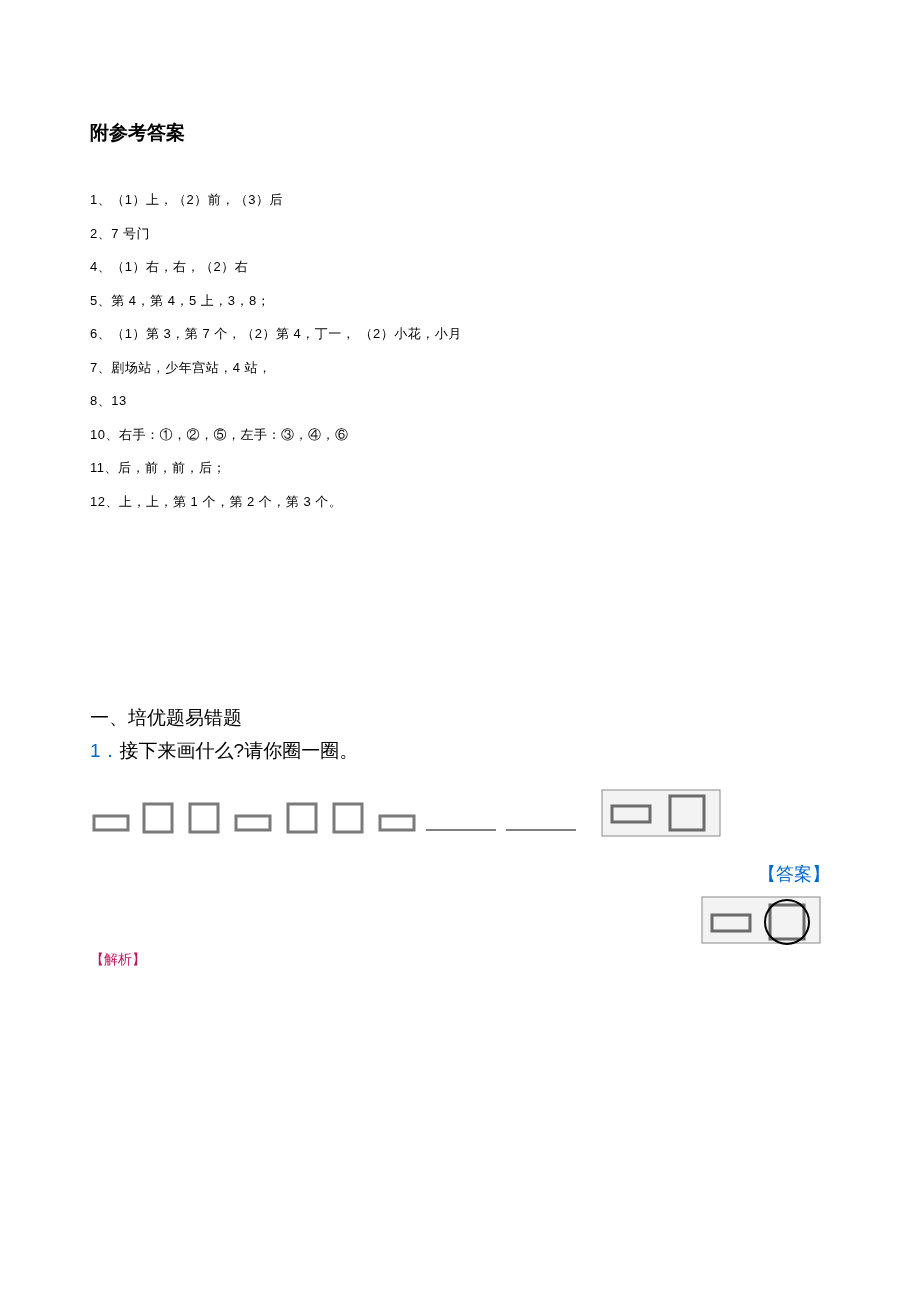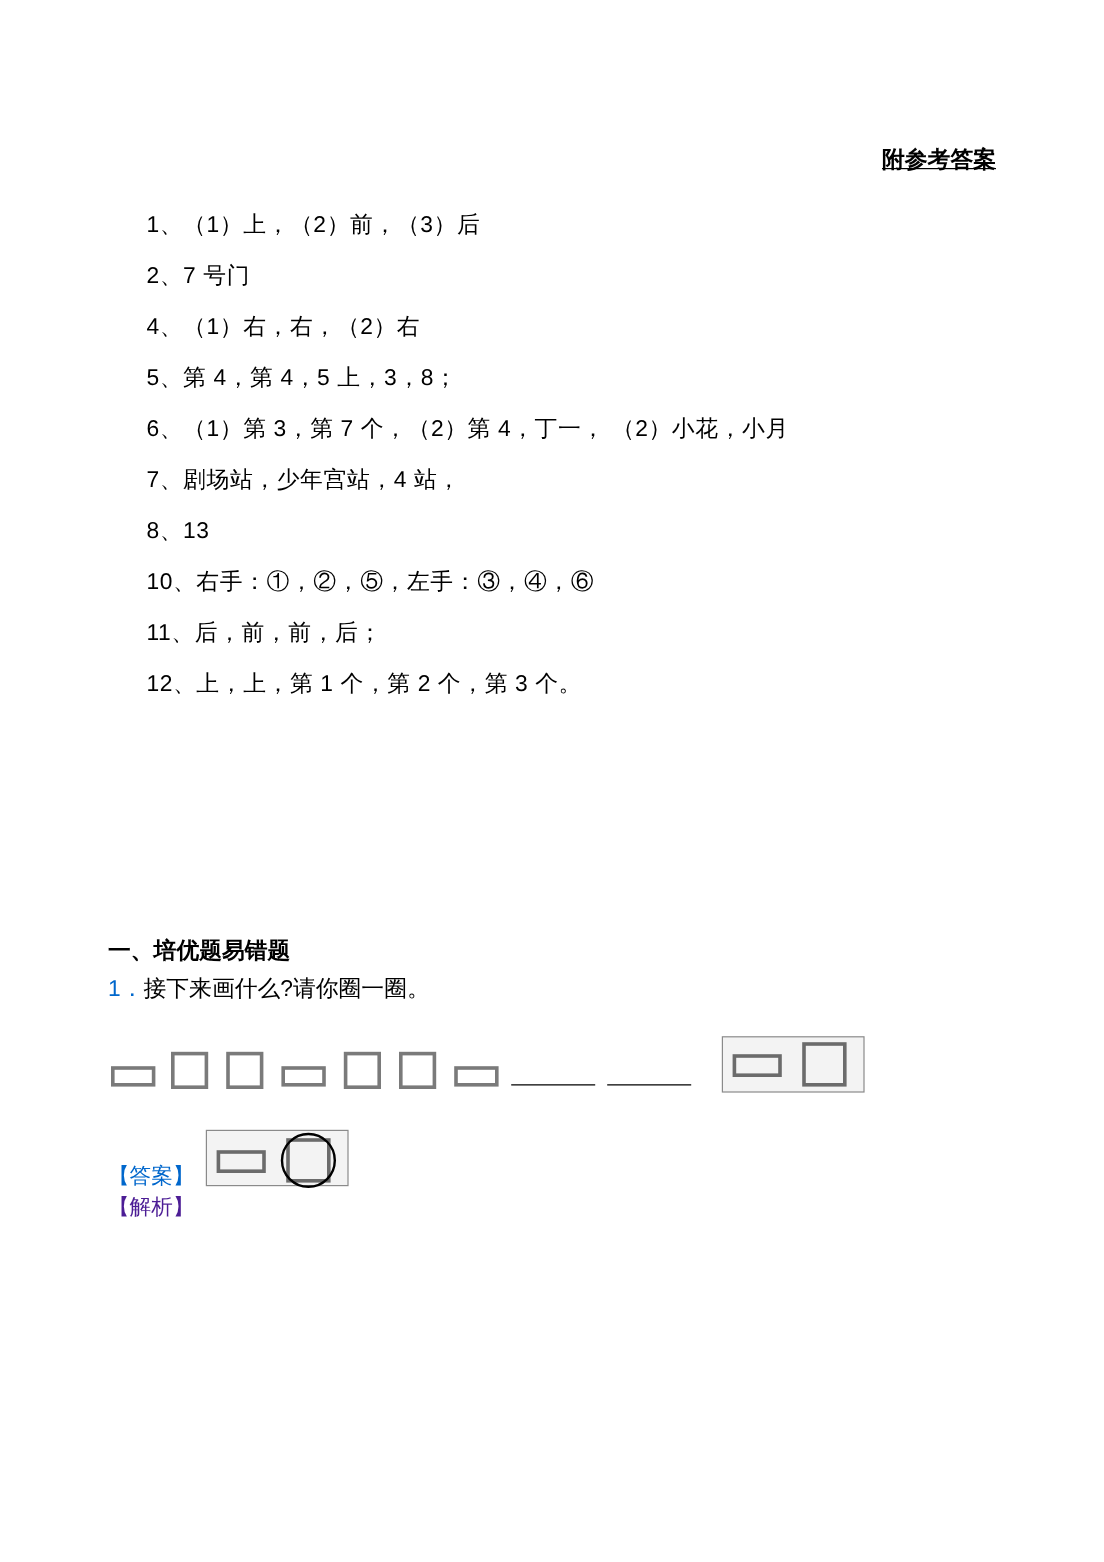--- a/index.html
+++ b/index.html
@@ -12,39 +12,37 @@
     width: 920px;
   }
   .page {
     width: 920px;
     min-height: 1302px;
     box-sizing: border-box;
     padding: 120px 90px 60px 90px;
     position: relative;
   }
   .title {
-    text-align: right;
+    text-align: left;
     font-weight: bold;
     font-size: 19px;
-    margin-bottom: 28px;
-    text-decoration: underline;
+    margin-bottom: 44px;
   }
   .answer-line {
-    font-size: 19px;
+    font-size: 13px;
     line-height: 1.5;
     margin-bottom: 14px;
     letter-spacing: 0.5px;
-    margin-left: 32px;
   }
   .gap {
     height: 180px;
   }
   .section-heading {
     font-size: 19px;
-    font-weight: bold;
+    font-weight: normal;
     margin-bottom: 6px;
   }
   .q-line {
     font-size: 19px;
     line-height: 1.5;
   }
   .q-num {
     color: #0067cc;
   }
   .shapes-row {
@@ -55,29 +53,30 @@
   }
   .shapes-svg {
     display: block;
   }
   .answer-row {
     display: flex;
     align-items: flex-end;
     gap: 8px;
     margin-bottom: 4px;
     min-height: 48px;
+    flex-direction: column;
   }
   .label {
     color: #0067cc;
     font-size: 18px;
     line-height: 1.2;
   }
   .label-line {
-    color: #4c1d95;
-    font-size: 18px;
+    color: #be185d;
+    font-size: 14px;
     line-height: 1.2;
     margin-top: 2px;
   }
 </style>
 </head>
 <body>
 
 <div class="page">
 
   <div class="title">附参考答案</div>

